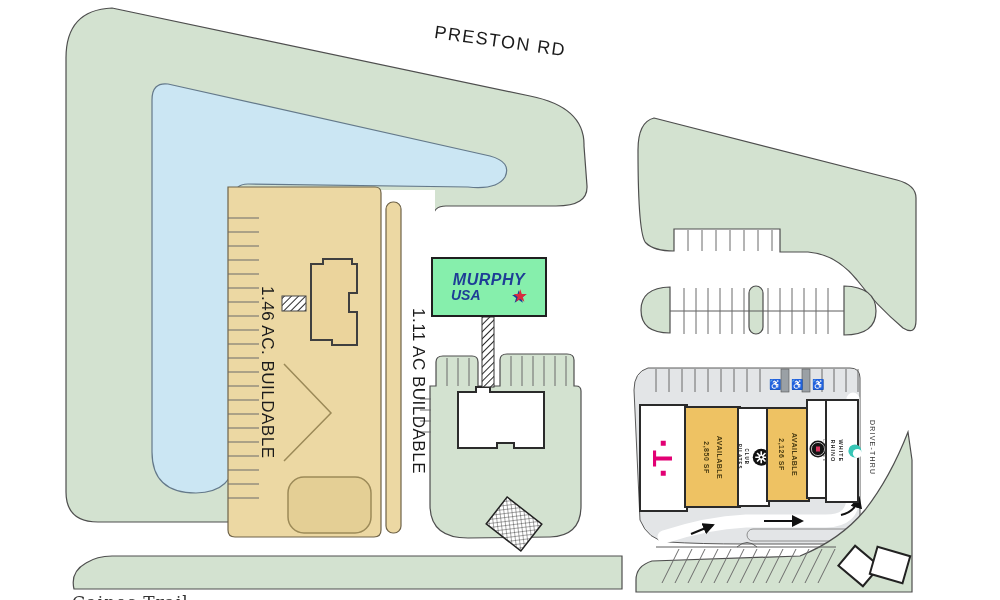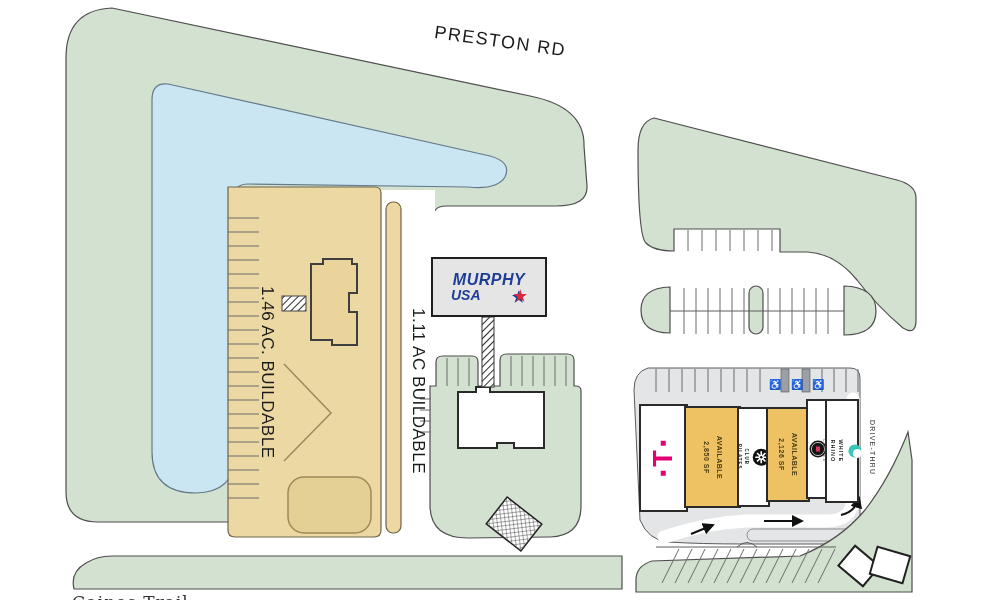--- a/index.html
+++ b/index.html
@@ -23,21 +23,21 @@
   .sq-sign{fill:#fff;stroke:#222;stroke-width:2;}
 
   .label{position:absolute;color:var(--ink);white-space:nowrap;}
   #preston{font-size:18px;font-weight:500;letter-spacing:1.5px;transform:rotate(8deg);transform-origin:0 0;}
   .buildable{font-size:17px;letter-spacing:0.5px;transform:rotate(90deg);transform-origin:0 0;}
   #parking-count{font-size:18px;font-weight:600;letter-spacing:0.6px;width:215px;text-align:center;}
   #drive-thru{font-size:7px;letter-spacing:1.2px;color:#333;transform:rotate(90deg);transform-origin:0 0;}
   #street-clip{height:8px;overflow:hidden;font-family:"DejaVu Serif", serif;font-size:17px;
                letter-spacing:1px;color:#333;width:280px;}
 
-  #murphy-sign{position:absolute;left:431px;top:257px;width:112px;height:56px;background:#e5e5e5;
+  #murphy-sign{position:absolute;left:431px;top:257px;width:112px;height:56px;background:#86efac;
                border:2.5px solid #1f1f1f;display:flex;flex-direction:column;align-items:center;
                justify-content:center;line-height:1;}
   #murphy-sign .l1{font-size:16px;font-style:italic;font-weight:900;color:var(--murphy_blue);letter-spacing:0.5px;}
   #murphy-sign .l2{font-size:14px;font-style:italic;font-weight:900;color:var(--murphy_blue);display:flex;align-items:center;gap:32px;}
   #murphy-sign .star{color:var(--star_red);font-size:15px;font-style:normal;margin-left:1px;
                      text-shadow:-1.5px 1px 0 var(--murphy_blue);}
 
   .unit{position:absolute;background:#fff;border:2px solid #2a2a2a;display:flex;align-items:center;justify-content:center;}
   .unit.avail{background:var(--available);}
   .vblock{transform:rotate(90deg);display:flex;flex-direction:column;align-items:center;gap:2px;

